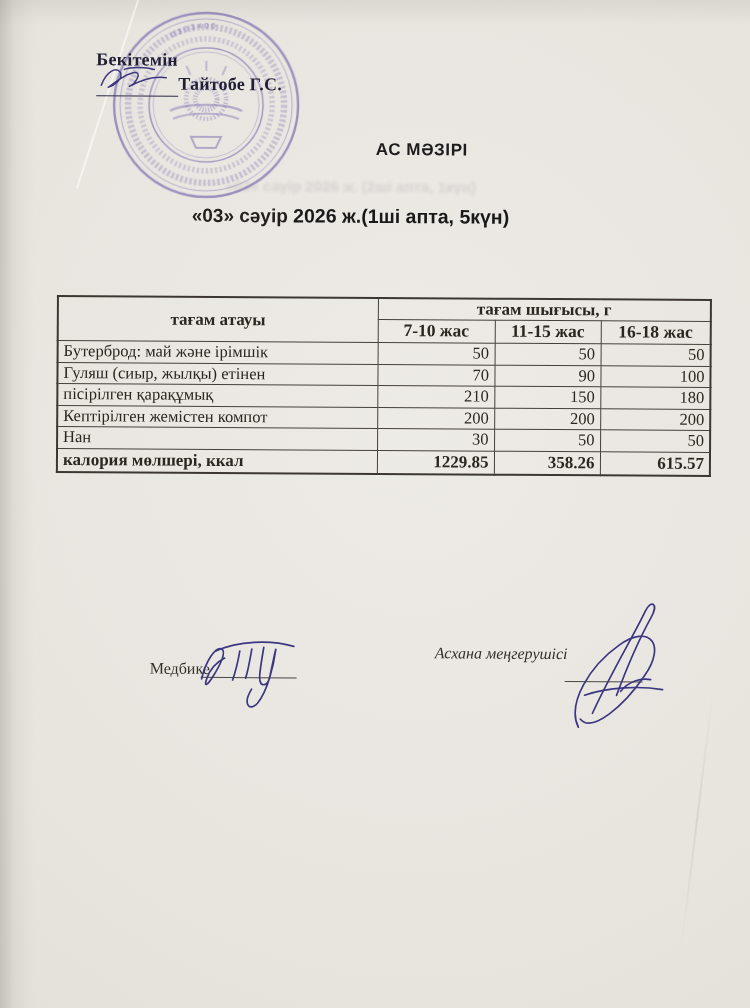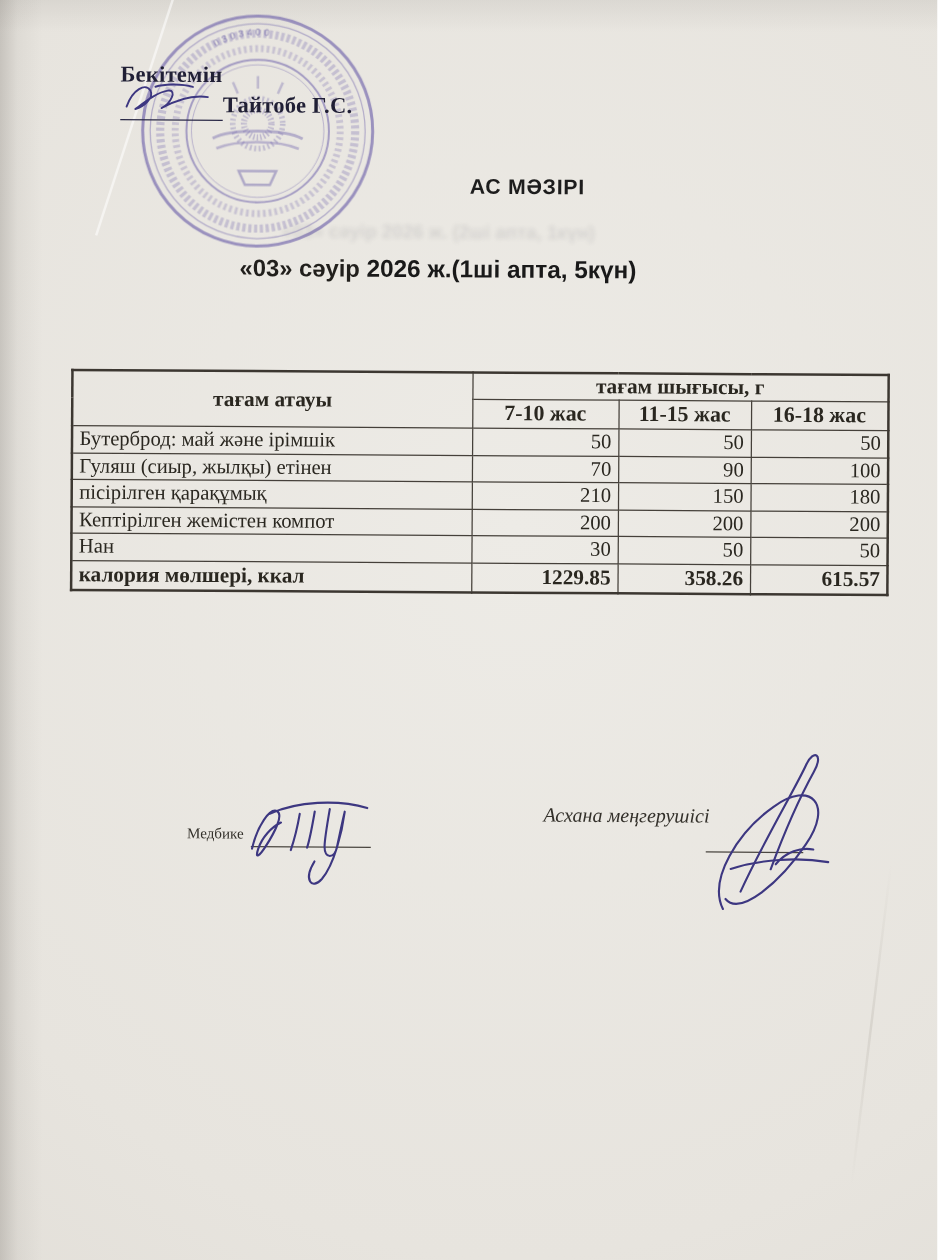--- a/index.html
+++ b/index.html
@@ -58,21 +58,21 @@
     line-height:1.12;overflow:hidden;white-space:nowrap;}
   table.menu{border:2.2px solid #3c3731;}
   table.menu thead th{font-weight:bold;text-align:center;font-size:17px;}
   table.menu thead tr.h1 th{height:20px;}
   table.menu thead tr.h2 th{height:22px;font-size:17.5px;margin-top:32px;}
   table.menu td.dish{text-align:left;height:20.5px;}
   table.menu td.val{text-align:right;}
   table.menu tr.total td{font-weight:bold;font-size:17px;height:22px;}
 
   
-  .sig-left-label{position:absolute;left:152px;top:659px;font-size:12px;color:#33302a;}
+  .sig-left-label{position:absolute;left:152px;top:659px;font-size:16px;color:#33302a;}
   .sig-left-underline{position:absolute;left:203px;top:676px;width:96px;height:1.3px;
     background:#4a4640;}
   .sig-left-svg{position:absolute;left:196px;top:618px;}
   .sig-right-label{position:absolute;left:437px;top:642px;font-size:16px;color:#33302a;font-style:italic;}
   .sig-right-underline{position:absolute;left:567px;top:678px;width:78px;height:1.3px;
     background:#4a4640;}
   .sig-right-svg{position:absolute;left:565px;top:592px;}
   .ink{stroke:#3d3781;fill:none;stroke-linecap:round;stroke-linejoin:round;}
 </style>
 </head>

